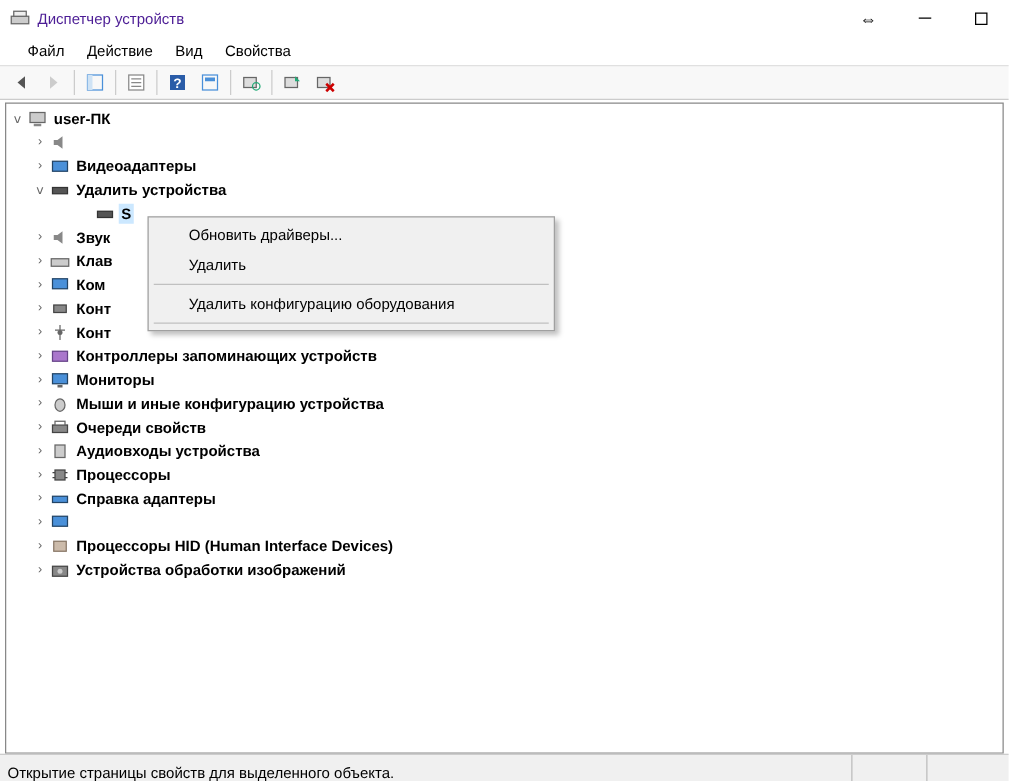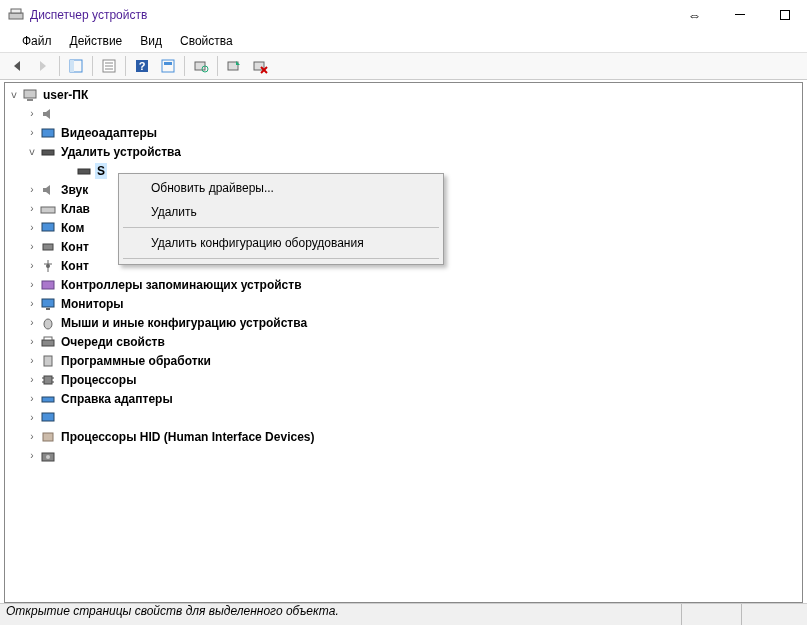--- a/index.html
+++ b/index.html
@@ -23,21 +23,21 @@
 .node-label { padding: 1px 2px; font-weight: bold; }
 .selected { background: #cce8ff; }
 .indent-0 { padding-left: 2px; }
 .indent-1 { padding-left: 20px; }
 .indent-3 { padding-left: 56px; }
 .ctx-menu { position: absolute; left: 118px; top: 173px; width: 326px; background: #f0f0f0; border: 1px solid #a0a0a0; box-shadow: 3px 3px 4px rgba(0,0,0,0.25); z-index: 100; padding: 2px; }
 .ctx-item { height: 24px; display: flex; align-items: center; padding: 0 20px 0 30px; cursor: default; }
 .ctx-item.highlighted { background: #91c9f7; }
 .ctx-item.bold { font-weight: bold; }
 .ctx-sep { height: 1px; background: #c0c0c0; margin: 3px 2px; }
-.statusbar { position: absolute; bottom: 0; left: 0; right: 0; height: 22px; display: flex; align-items: flex-start; padding: 0 6px; border-top: 1px solid #ccc; background: #f0f0f0; font-style: italic; }
+.statusbar { position: absolute; bottom: 0; left: 0; right: 0; height: 22px; display: flex; align-items: flex-end; padding: 0 6px; border-top: 1px solid #ccc; background: #f0f0f0; }
 .status-pane { flex: 1; }
 svg { display: block; }
 </style>
 </head>
 <body>
 
 <div class="titlebar">
   <span class="titlebar-icon">
     <svg width="16" height="16" viewBox="0 0 16 16">
         <rect x="1" y="6" width="14" height="6" fill="#ccc" stroke="#666"></rect>
@@ -257,21 +257,21 @@
       </span>
     <span class="node-label">Очереди свойств</span>
   </div>
   <div class="tree-node indent-1">
     <span class="expander">›</span>
     <span class="node-icon">
         <svg width="16" height="16">
           <rect x="4" y="3" width="8" height="10" fill="#ccc" stroke="#666"></rect>
         </svg>
       </span>
-    <span class="node-label">Программные обработки</span>
+    <span class="node-label">Аудиовходы устройства</span>
   </div>
   <div class="tree-node indent-1">
     <span class="expander">›</span>
     <span class="node-icon">
         <svg width="16" height="16">
           <rect x="4" y="4" width="8" height="8" fill="#888" stroke="#444"></rect>
           <line x1="2" y1="6" x2="4" y2="6" stroke="#444"></line>
           <line x1="2" y1="10" x2="4" y2="10" stroke="#444"></line>
           <line x1="12" y1="6" x2="14" y2="6" stroke="#444"></line>
           <line x1="12" y1="10" x2="14" y2="10" stroke="#444"></line>
@@ -306,20 +306,21 @@
     <span class="node-label">Процессоры HID (Human Interface Devices)</span>
   </div>
   <div class="tree-node indent-1">
     <span class="expander">›</span>
     <span class="node-icon">
         <svg width="16" height="16">
           <rect x="2" y="5" width="12" height="8" fill="#888" stroke="#444"></rect>
           <circle cx="8" cy="9" r="2" fill="#ccc"></circle>
         </svg>
       </span>
+    <span class="node-label">Устройства обработки изображений</span>
   </div>
 </div>
 
 <div class="ctx-menu">
   <div class="ctx-item">
     <span>Обновить драйверы...</span>
   </div>
   <div class="ctx-item">
     <span>Удалить</span>
   </div>

